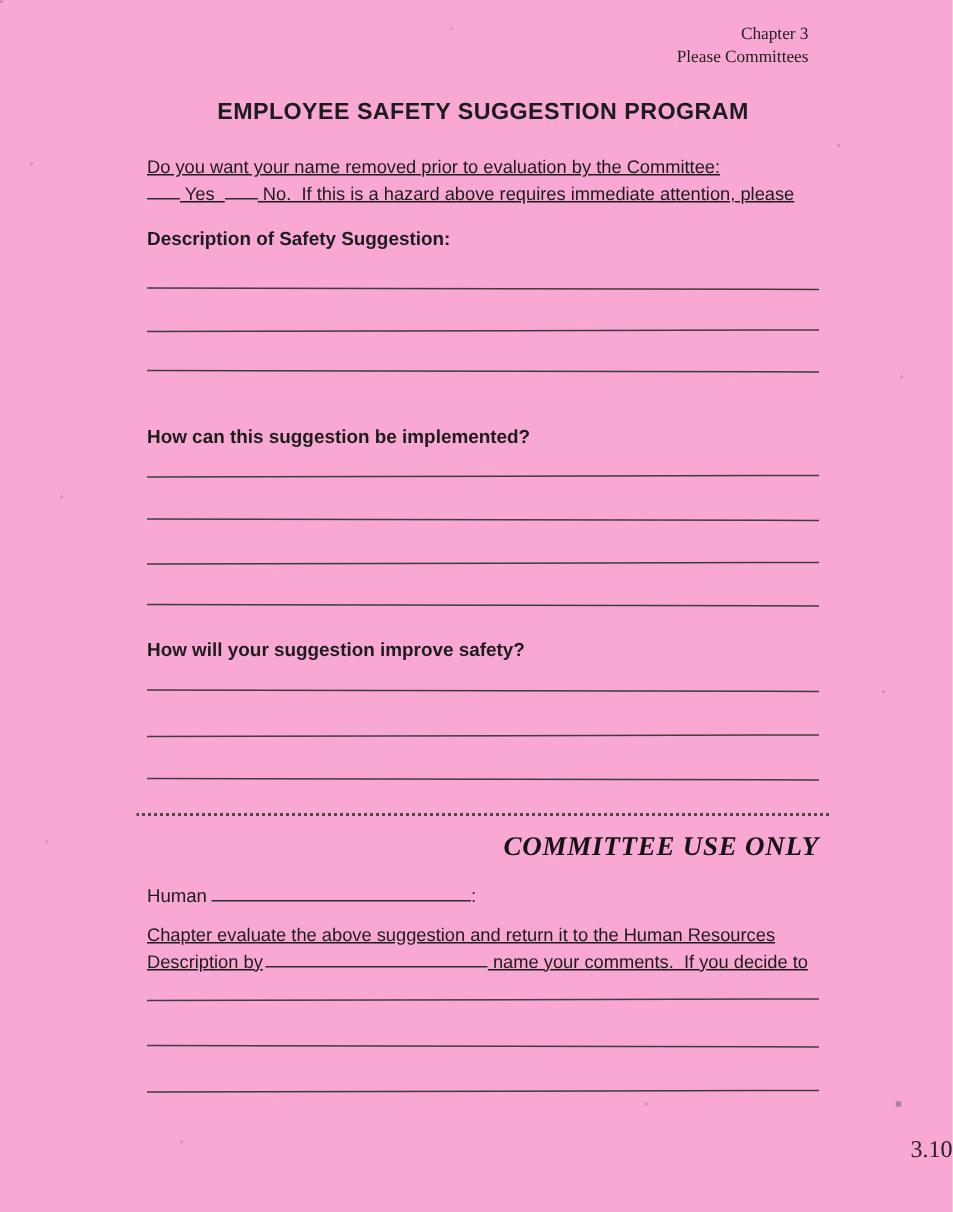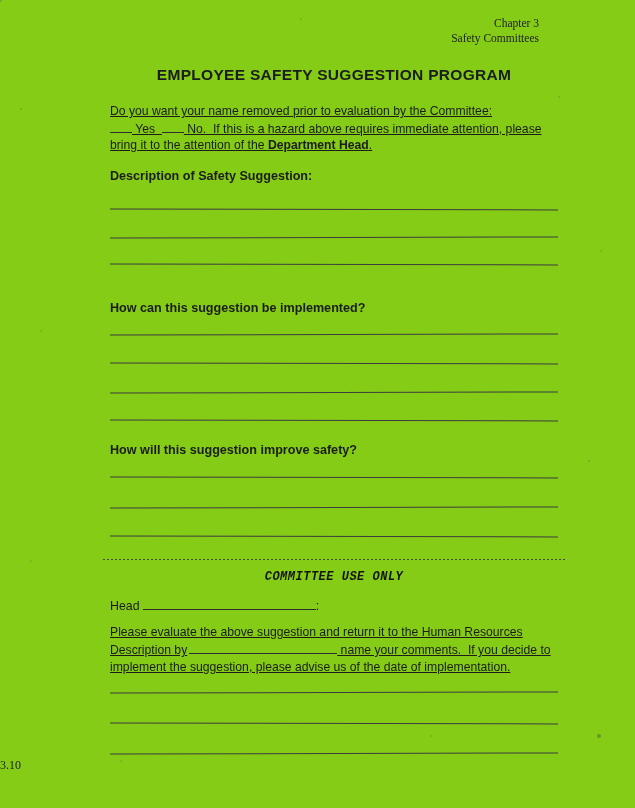--- a/index.html
+++ b/index.html
@@ -1,25 +1,25 @@
 <!DOCTYPE html>
 <html><head>
 <meta charset="utf-8">
 <style>
   html,body { margin:0; padding:0; background:#e8e8e8; }
   .page {
     position:relative; width:635px; height:808px; margin:0 auto;
-    background:#84cc16; overflow:hidden;
+    background:#f9a8d4; overflow:hidden;
     font-family:"Liberation Sans", sans-serif; color:#1c1c1c;
   }
   .corner-header {
     position:absolute; top:16px; right:96px; text-align:right;
     font-family:"Liberation Serif", serif; font-size:11.5px; line-height:15px; color:#222;
   }
-  .content { position:absolute; left:110px; top:0; width:448px; }
+  .content { position:absolute; left:98px; top:0; width:448px; }
   .title {
     margin:66px 0 0 0; text-align:center; font-size:15.5px; font-weight:bold;
     letter-spacing:0.3px; white-space:nowrap;
   }
   .pline { display:block; white-space:pre;text-decoration:underline; }
   .intro { margin:19px 0 0 0; font-size:12.2px; line-height:16.5px; }
   .sec-heading {
     margin:0; font-size:12.6px; font-weight:bold; white-space:nowrap;
   }
   .h-desc { margin-top:15px; }
@@ -30,93 +30,91 @@
   .tilt-b { transform:rotate(-0.14deg); }
   .g1-1 { margin-top:26px; }  .g1-2 { margin-top:27px; }  .g1-3 { margin-top:26px; }
   .g2-1 { margin-top:19px; }  .g2-2 { margin-top:28px; }  .g2-3 { margin-top:28px; }  .g2-4 { margin-top:27px; }
   .g3-1 { margin-top:20px; }  .g3-2 { margin-top:29px; }  .g3-3 { margin-top:28px; }
   .g4-1 { margin-top:16px; }  .g4-2 { margin-top:30px; }  .g4-3 { margin-top:29px; }
   .dashed-sep {
     margin-top:22px; margin-left:-7px; width:462px; height:1.5px;
     background:repeating-linear-gradient(90deg,#4a4a4a 0 2px, rgba(0,0,0,0) 2px 4px);
   }
   .committee-banner {
-    margin-top:10px; text-align:center;
-    font-family:Liberation Mono, monospace; font-style:italic; font-weight:bold;
-    font-size:12px; letter-spacing:0.5px; color:#141414;
+    margin-top:10px; text-align:right;
+    font-family:Liberation Serif, serif; font-style:italic; font-weight:bold;
+    font-size:18px; letter-spacing:0.5px; color:#141414;
   }
   .dear-line { margin-top:13px; font-size:12.4px; white-space:pre; }
   .committee-para { margin:11px 0 0 0; font-size:12.2px; line-height:17px; }
   .blank {
     display:inline-block; height:12px; border-bottom:1.1px solid #2e2e2e;
     vertical-align:baseline;
   }
   .yesno-blank { width:22px; }
   .dear-blank { width:173px; margin-left:3px; }
   .dept-blank { width:148px; margin-left:2px; }
   .footer {
-    position:absolute; top:758px; left:0; width:100%; text-align:left;
-    font-family:"Liberation Serif", serif; font-size:12px; color:#222;
+    position:absolute; top:758px; left:0; width:100%; text-align:right;
+    font-family:"Liberation Serif", serif; font-size:16px; color:#222;
   }
   .speckles {
     position:absolute; top:0; left:0; width:2px; height:2px; border-radius:50%;
     background:rgba(80,80,80,0.35);
     box-shadow: 20px 108px 0 rgba(90,90,90,.3), 558px 96px 0 rgba(90,90,90,.3),
       600px 250px 0 rgba(90,90,90,.25), 40px 330px 0 rgba(90,90,90,.25),
       588px 460px 0 rgba(90,90,90,.3), 30px 560px 0 rgba(90,90,90,.25),
       598px 735px 0 1px rgba(70,70,70,.4), 120px 760px 0 rgba(90,90,90,.25),
       430px 735px 0 rgba(90,90,90,.25), 300px 18px 0 rgba(90,90,90,.25);
   }
 </style>
 </head>
 <body>
 
 <div class="page">
   <div class="speckles"></div>
 
   <div class="corner-header">
     <div>Chapter 3</div>
-    <div>Safety Committees</div>
+    <div>Please Committees</div>
   </div>
 
   <div class="content">
     <h1 class="title">EMPLOYEE SAFETY SUGGESTION PROGRAM</h1>
 
     <p class="intro">
       <span class="pline">Do you want your name removed prior to evaluation by the Committee:</span>
       <span class="pline"><span class="blank yesno-blank"></span><span> Yes  </span><span class="blank yesno-blank"></span><span> No.  If this is a hazard above requires immediate attention, please</span></span>
-      <span class="pline"><span>bring it to the attention of the </span><b>Department Head</b><span>.</span></span>
     </p>
 
     <h2 class="sec-heading h-desc">Description of Safety Suggestion:</h2>
     <div class="wline g1-1 tilt-a"></div>
     <div class="wline g1-2 tilt-b"></div>
     <div class="wline g1-3 tilt-a"></div>
 
     <h2 class="sec-heading h-impl">How can this suggestion be implemented?</h2>
     <div class="wline g2-1 tilt-b"></div>
     <div class="wline g2-2 tilt-a"></div>
     <div class="wline g2-3 tilt-b"></div>
     <div class="wline g2-4 tilt-a"></div>
 
-    <h2 class="sec-heading h-improve">How will this suggestion improve safety?</h2>
+    <h2 class="sec-heading h-improve">How will your suggestion improve safety?</h2>
     <div class="wline g3-1 tilt-a"></div>
     <div class="wline g3-2 tilt-b"></div>
     <div class="wline g3-3 tilt-a"></div>
 
     <div class="dashed-sep"></div>
 
     <div class="committee-banner">COMMITTEE USE ONLY</div>
 
-    <div class="dear-line"><span>Head</span><span class="blank dear-blank"></span><span>:</span></div>
+    <div class="dear-line"><span>Human</span><span class="blank dear-blank"></span><span>:</span></div>
 
     <p class="committee-para">
-      <span class="pline">Please evaluate the above suggestion and return it to the Human Resources</span>
+      <span class="pline">Chapter evaluate the above suggestion and return it to the Human Resources</span>
       <span class="pline"><span>Description by</span><span class="blank dept-blank"></span><span> name your comments.  If you decide to</span></span>
-      <span class="pline">implement the suggestion, please advise us of the date of implementation.</span>
     </p>
 
     <div class="wline g4-1 tilt-b"></div>
     <div class="wline g4-2 tilt-a"></div>
     <div class="wline g4-3 tilt-b"></div>
   </div>
 
   <div class="footer">3.10</div>
 </div>
 

